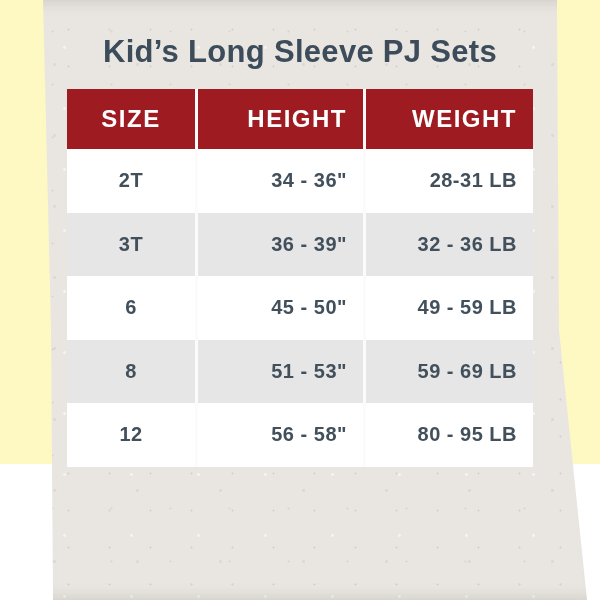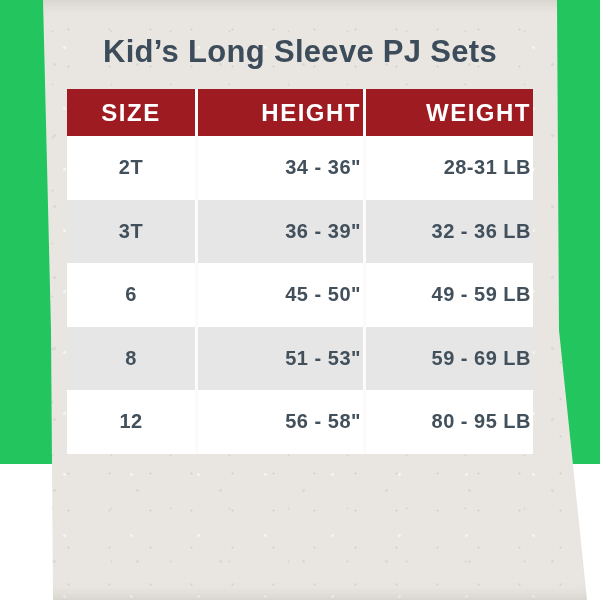--- a/index.html
+++ b/index.html
@@ -8,21 +8,21 @@
     width: 600px;
     height: 600px;
     background: #ffffff;
     overflow: hidden;
     font-family: "Liberation Sans", "DejaVu Sans", sans-serif;
   }
   .stage {
     position: relative;
     width: 600px;
     height: 464px;
-    background: #22c55e;
+    background: #fef9c3;
   }
   
   .paper {
     position: absolute;
     top: 0; left: 0;
     width: 600px; height: 600px;
     background-color: #e9e6e1;
     background-image:
       radial-gradient(circle, rgba(150,140,130,0.22) 0.8px, transparent 1.4px),
       radial-gradient(circle, rgba(120,115,105,0.16) 0.7px, transparent 1.3px),
@@ -54,21 +54,21 @@
     border-spacing: 0;
     table-layout: fixed;
   }
   col.c-size   { width: 128px; }
   col.c-height { width: 168px; }
   col.c-weight { width: 170px; }
   th, td {
     box-sizing: border-box;
     text-align: center;
     vertical-align: middle;
-    padding: 2px;
+    padding: 16px;
   }
   thead tr { height: 47px; }
   thead th {
     background: #9e1c21;
     color: #ffffff;
     font-size: 24px;
     font-weight: 700;
     letter-spacing: 1.5px;
   }
   tbody tr { height: 63.5px; }

